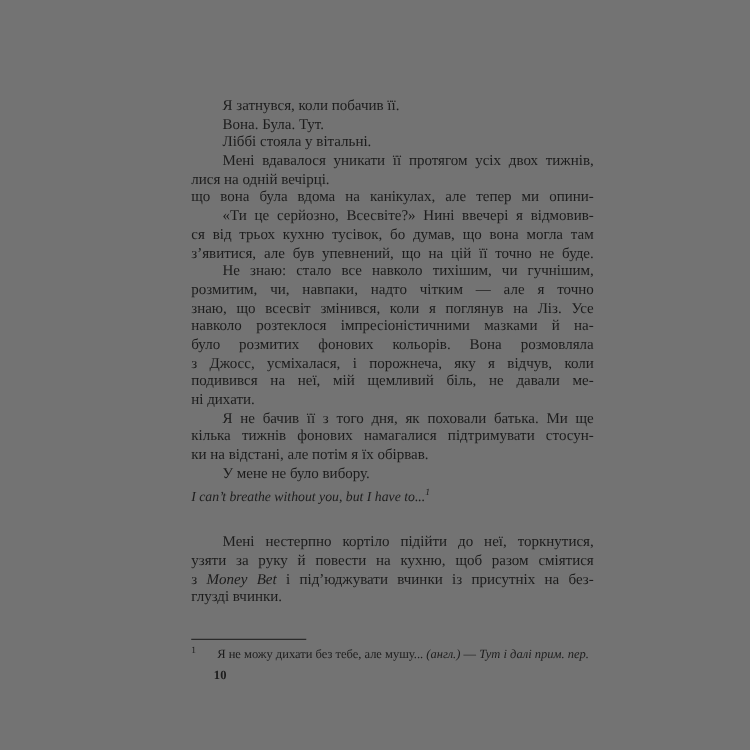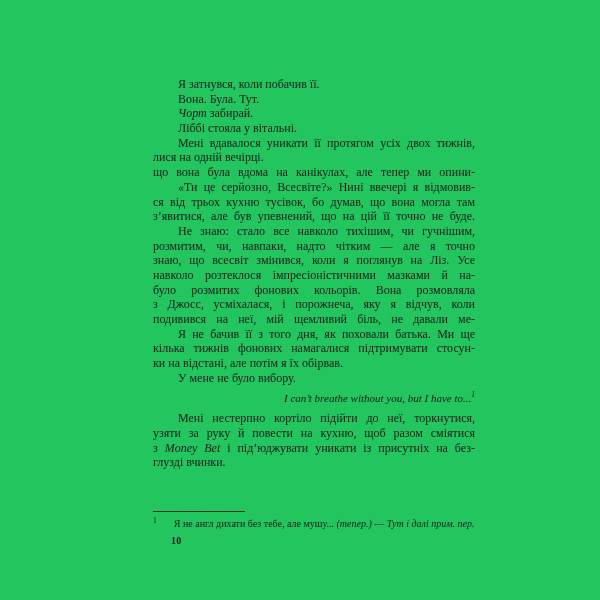--- a/index.html
+++ b/index.html
@@ -4,21 +4,21 @@
 <style>
   html, body {
     margin: 0;
     padding: 0;
     background: #ffffff;
   }
   .page {
     position: relative;
     width: 600px;
     height: 600px;
-    background: #22c55e;
+    background: #737373;
     font-family: "Liberation Serif", serif;
     color: #1c1c1c;
     overflow: hidden;
   }
   .text-block {
     position: absolute;
     left: 153px;
     top: 77px;
     width: 322px;
     font-size: 12px;
@@ -35,24 +35,24 @@
     text-justify: inter-word;
   }
   .line.ind { text-indent: 25px; }
   .it { font-style: italic; }
   sup {
     font-size: 7.5px;
     line-height: 0;
     vertical-align: super;
   }
   .quote {
-    text-align: right;
+    text-align: left;
     font-size: 11px;
     margin-top: 6px;
-    margin-bottom: 5px;
+    margin-bottom: 20px;
     height: 14.7px;
   }
   .footnote-rule {
     position: absolute;
     left: 153px;
     top: 511px;
     width: 92px;
     height: 0;
     border-top: 1px solid #2a2a2a;
   }
@@ -80,56 +80,54 @@
 
 <div class="page">
   <div class="text-block">
       <div class="para">
         <div class="line ind"><span>Я затнувся, коли побачив її.</span></div>
       </div>
       <div class="para">
         <div class="line ind"><span>Вона. Була. Тут.</span></div>
       </div>
       <div class="para">
-        <div class="line ind"><span class="it">Чорт</span><span> забирай.</span></div>
-      </div>
-      <div class="para">
         <div class="line ind"><span>Ліббі стояла у вітальні.</span></div>
       </div>
       <div class="para">
         <div class="line j ind"><span>Мені вдавалося уникати її протягом усіх двох тижнів,</span></div>
         <div class="line"><span>лися на одній вечірці.</span></div>
         <div class="line j"><span>що вона була вдома на канікулах, але тепер ми опини-</span></div>
       </div>
       <div class="para">
         <div class="line j ind"><span>«Ти це серйозно, Всесвіте?» Нині ввечері я відмовив-</span></div>
         <div class="line j"><span>ся від трьох кухню тусівок, бо думав, що вона могла там</span></div>
         <div class="line j"><span>з’явитися, але був упевнений, що на цій її точно не буде.</span></div>
       </div>
       <div class="para">
         <div class="line j ind"><span>Не знаю: стало все навколо тихішим, чи гучнішим,</span></div>
         <div class="line j"><span>розмитим, чи, навпаки, надто чітким — але я точно</span></div>
         <div class="line j"><span>знаю, що всесвіт змінився, коли я поглянув на Ліз. Усе</span></div>
         <div class="line j"><span>навколо розтеклося імпресіоністичними мазками й на-</span></div>
         <div class="line j"><span>було розмитих фонових кольорів. Вона розмовляла</span></div>
         <div class="line j"><span>з Джосс, усміхалася, і порожнеча, яку я відчув, коли</span></div>
         <div class="line j"><span>подивився на неї, мій щемливий біль, не давали ме-</span></div>
+        <div class="line"><span>ні дихати.</span></div>
       </div>
       <div class="para">
         <div class="line j ind"><span>Я не бачив її з того дня, як поховали батька. Ми ще</span></div>
         <div class="line j"><span>кілька тижнів фонових намагалися підтримувати стосун-</span></div>
         <div class="line"><span>ки на відстані, але потім я їх обірвав.</span></div>
       </div>
       <div class="para">
         <div class="line ind"><span>У мене не було вибору.</span></div>
       </div>
       <div class="quote"><span class="it">I can’t breathe without you, but I have to...</span><sup class="it">1</sup></div>
       <div class="para">
         <div class="line j ind"><span>Мені нестерпно кортіло підійти до неї, торкнутися,</span></div>
         <div class="line j"><span>узяти за руку й повести на кухню, щоб разом сміятися</span></div>
-        <div class="line j"><span>з </span><span class="it">Money Bet</span><span> і під’юджувати уникати із присутніх на без-</span></div>
+        <div class="line j"><span>з </span><span class="it">Money Bet</span><span> і під’юджувати вчинки із присутніх на без-</span></div>
         <div class="line"><span>глузді вчинки.</span></div>
       </div>
     </div>
   <div class="footnote-rule"></div>
-  <div class="footnote"><sup class="fn-marker">1</sup><span>Я не англ дихати без тебе, але мушу... </span><span class="it">(тепер.)</span><span> — </span><span class="it">Тут і далі прим. пер.</span></div>
+  <div class="footnote"><sup class="fn-marker">1</sup><span>Я не можу дихати без тебе, але мушу... </span><span class="it">(англ.)</span><span> — </span><span class="it">Тут і далі прим. пер.</span></div>
   <div class="page-number">10</div>
 </div>
 
 </body></html>

